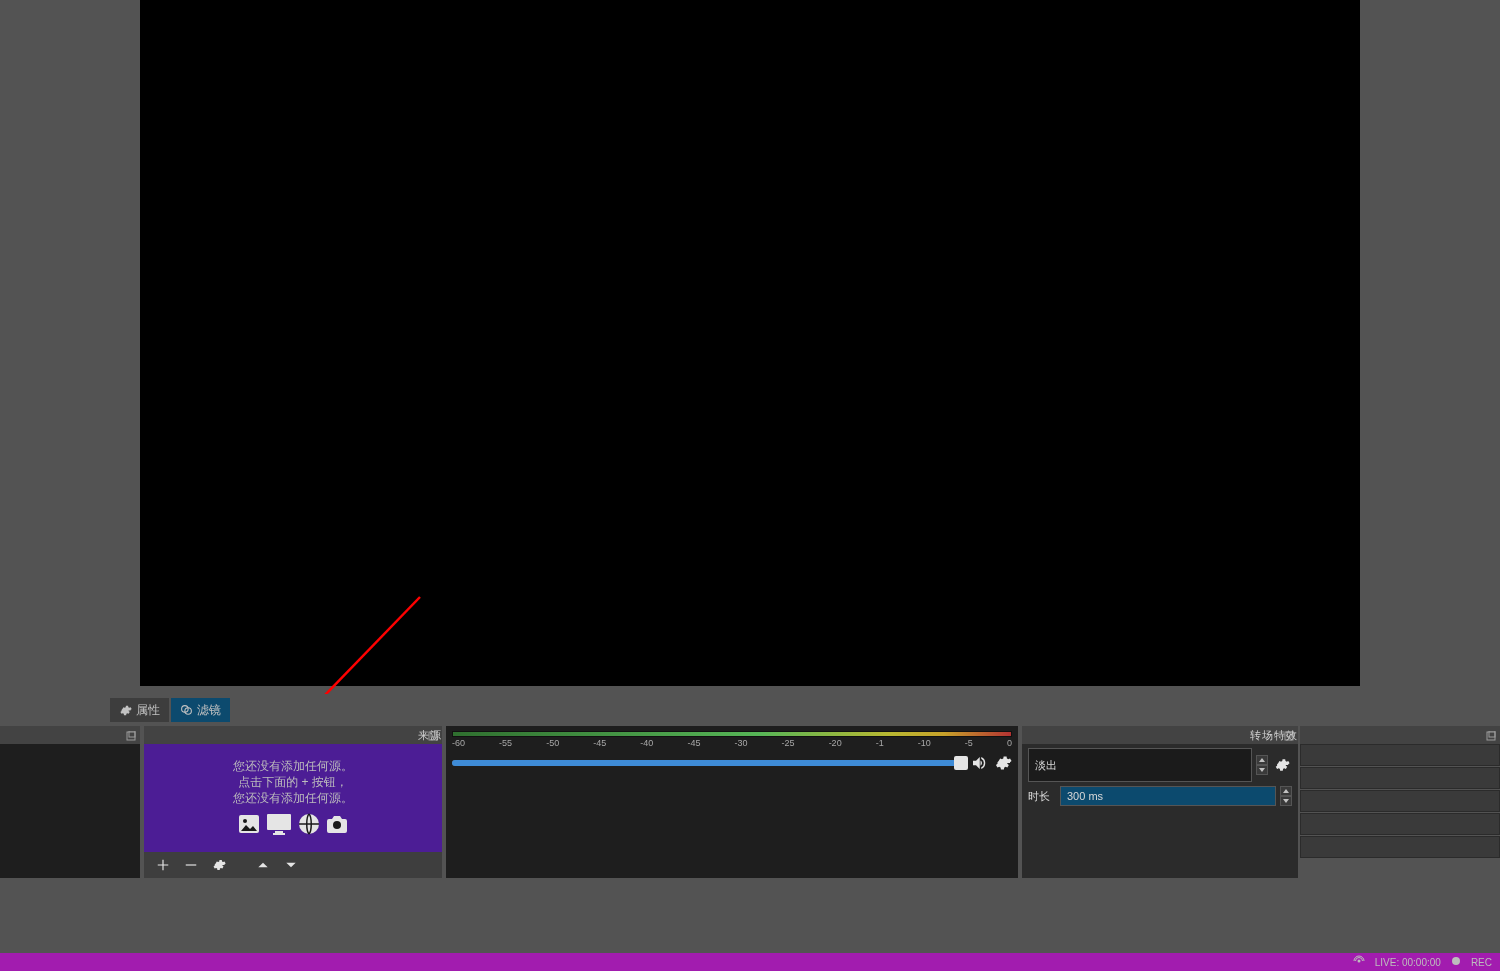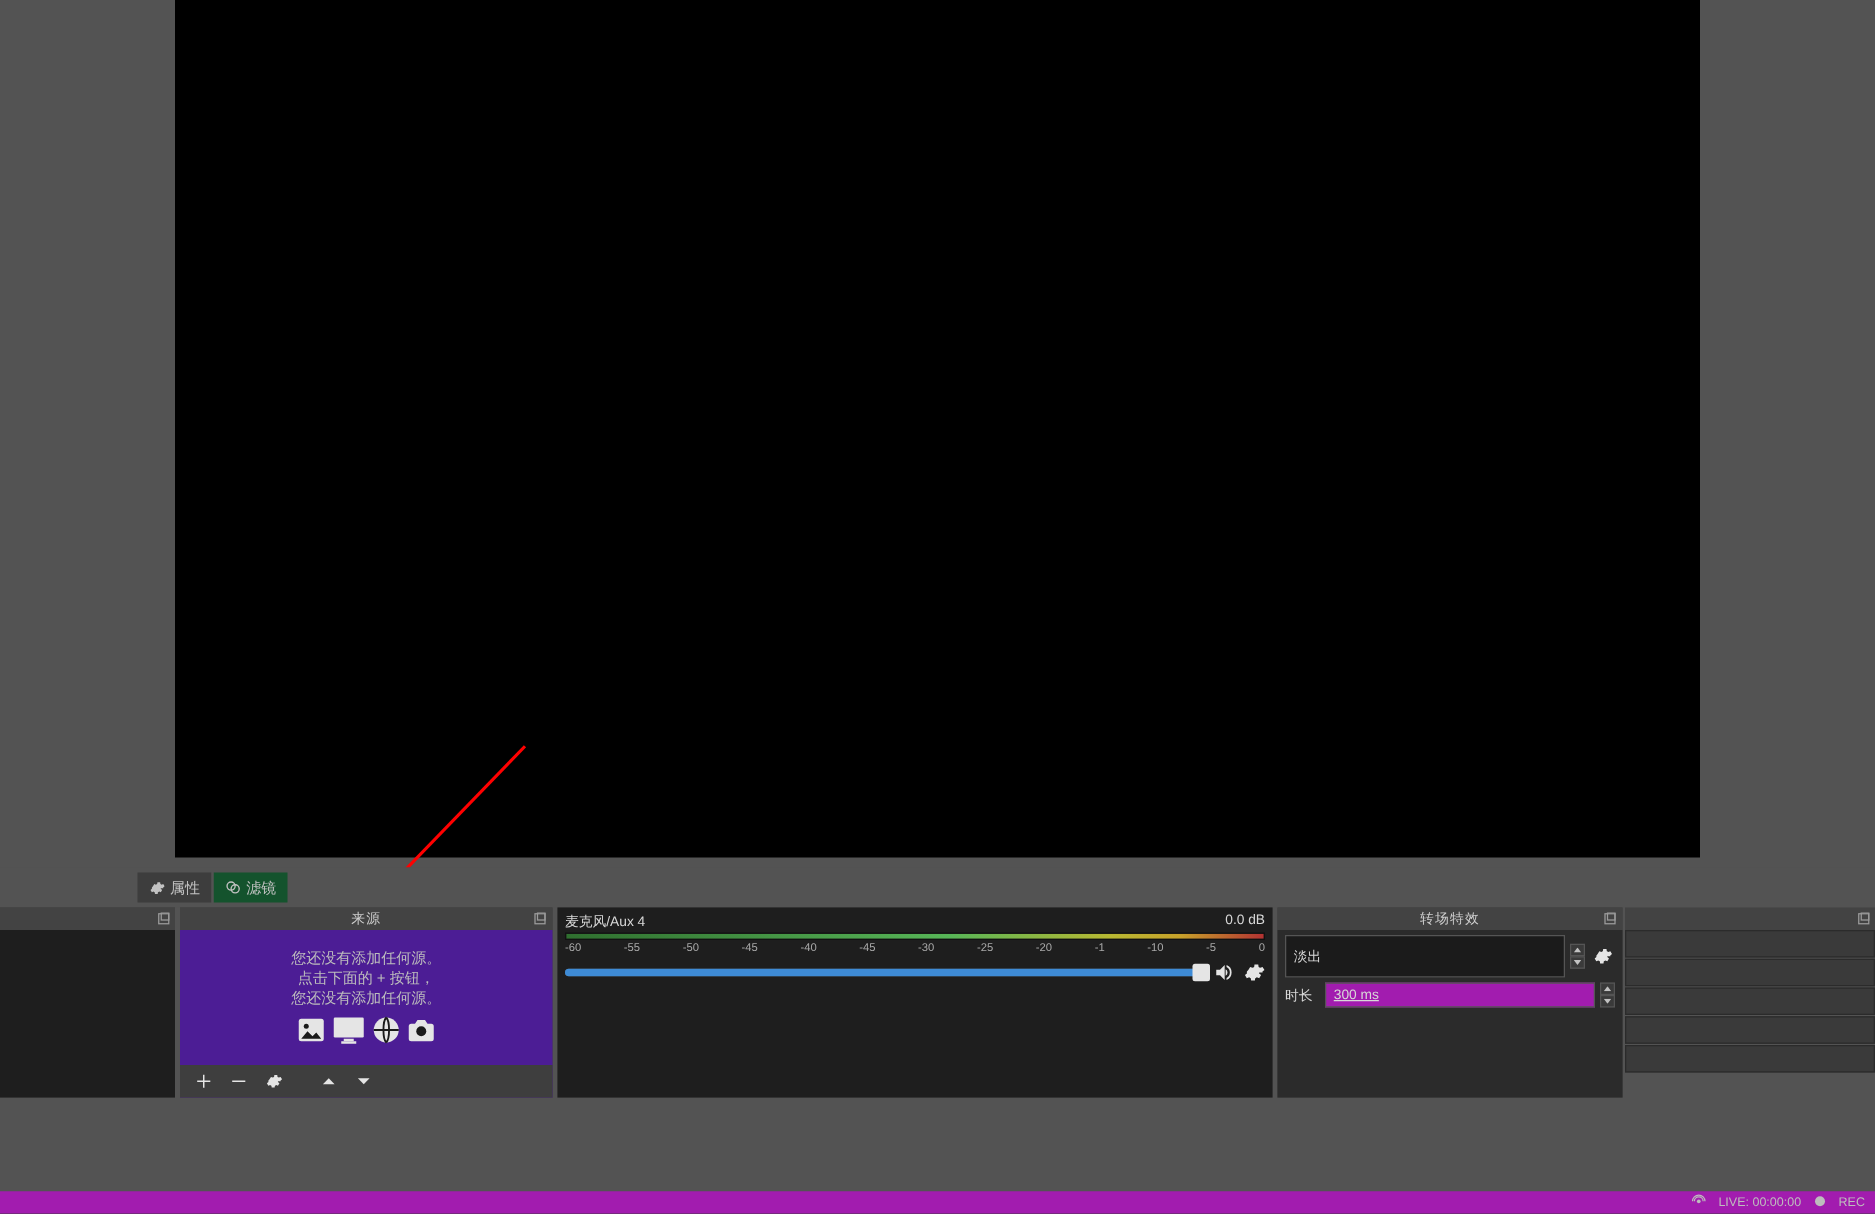--- a/index.html
+++ b/index.html
@@ -43,21 +43,21 @@
   background: #535353;
   display: flex;
   align-items: center;
   padding-left: 94px;
 }
 .ctx-btn {
   height: 24px;
   display: inline-flex;
   align-items: center;
   padding: 0 9px;
-  background: #14532d;
+  background: #0c4a6e;
   color: #c2c2c2;
   margin-right: 2px;
   cursor: pointer;
 }
 .ctx-btn svg { margin-right: 4px; }
 .ctx-btn:nth-child(1){ background:#3d3d3d; }
 
 .docks {
   position: absolute;
   left: 0;
@@ -69,21 +69,21 @@
 .dock {
   display: flex;
   flex-direction: column;
   background: #3f3f3f;
   margin-right: 4px;
   position: relative;
 }
 .dock-header {
   height: 18px;
   line-height: 18px;
-  text-align: center;
+  text-align: right;
   background: #434343;
   color: #cfcfcf;
   position: relative;
   font-size: 11px;
   letter-spacing: 1px;
 }
 .dock-header .popout {
   position: absolute;
   right: 4px;
   top: 2px;
@@ -223,28 +223,27 @@
 .gear-btn {
   width: 20px; height: 20px;
   display: flex;
   align-items: center;
   justify-content: center;
   cursor: pointer;
 }
 .textbox {
   flex: 1;
   height: 20px;
-  background: #a21caf;
+  background: #0c4a6e;
   border: 1px solid #555;
   color: #d8d8d8;
   padding: 1px 6px;
   display: flex;
   align-items: center;
   font-size: 11px;
-  text-decoration: underline;
 }
 
 .right-buttons {
   position: absolute;
   right: 0;
   top: 726px;
   width: 200px;
   height: 152px;
   display: flex;
   flex-direction: column;
@@ -378,24 +377,20 @@
             <svg width="14" height="14" viewBox="0 0 24 24">
               <path d="M4 8l8 8 8-8z"></path>
             </svg>
           </span>
       </div>
     </div>
   </div>
 
   <div class="dock dock-mixer">
     <div class="dock-body">
-      <div class="mixer-row-top">
-        <span>麦克风/Aux 4</span>
-        <span>0.0 dB</span>
-      </div>
       <div class="mixer-meter"></div>
       <div class="mixer-ticks">
         <span>-60</span>
         <span>-55</span>
         <span>-50</span>
         <span>-45</span>
         <span>-40</span>
         <span>-45</span>
         <span>-30</span>
         <span>-25</span>

